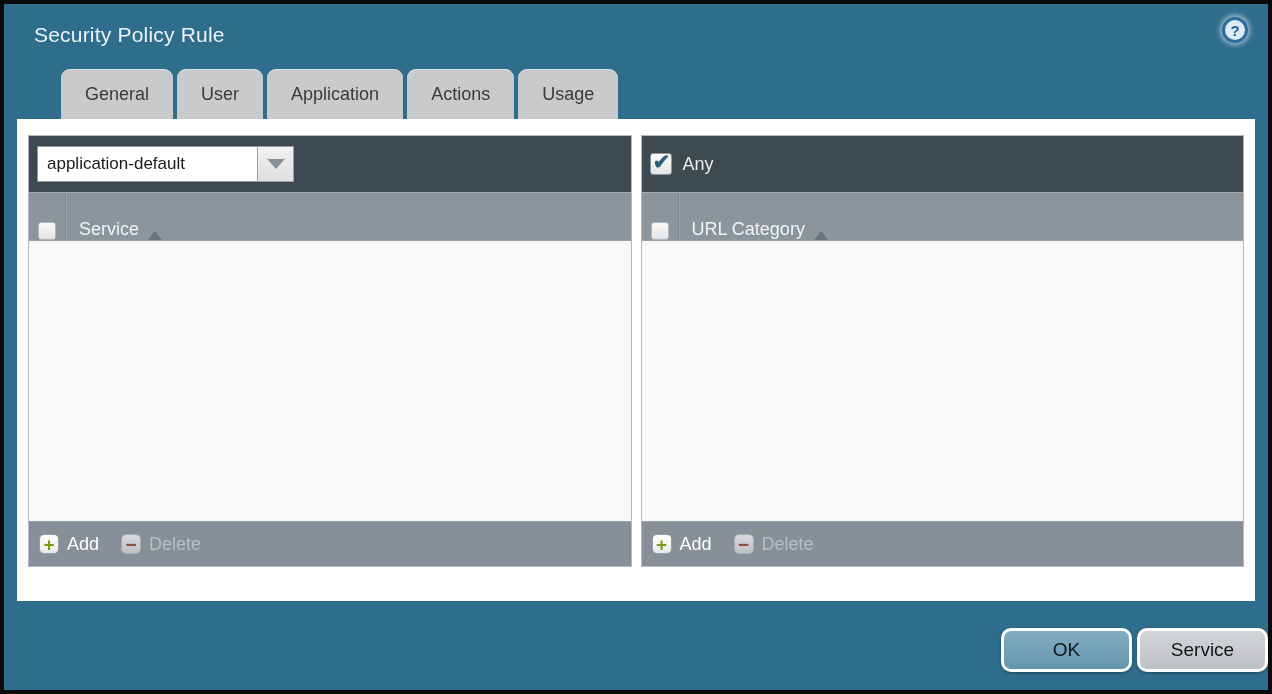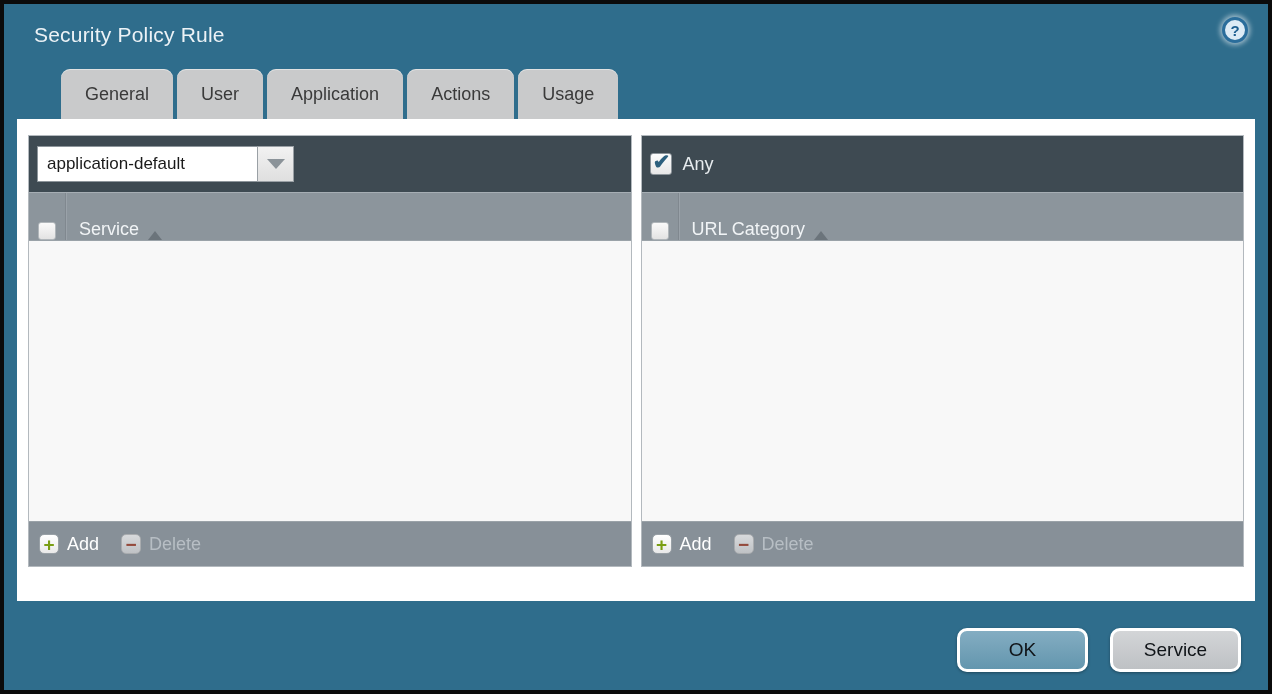--- a/index.html
+++ b/index.html
@@ -247,23 +247,22 @@
     color: #944a3c;
   }
   .action-label { font-size: 18px; color: #ffffff; }
   .action.disabled { cursor: default; }
   .action.disabled .action-label { color: #b7bec4; }
 
   
   .footer-buttons {
     display: flex;
     justify-content: flex-end;
-    gap: 22px;
+    gap: 5px;
     margin-top: 27px;
-    padding-right: 27px;
   }
   .btn {
     width: 131px;
     height: 44px;
     border-radius: 10px;
     border: 3px solid #ffffff;
     font-size: 19px;
     font-family: "Liberation Sans", sans-serif;
     color: #101418;
     cursor: pointer;

